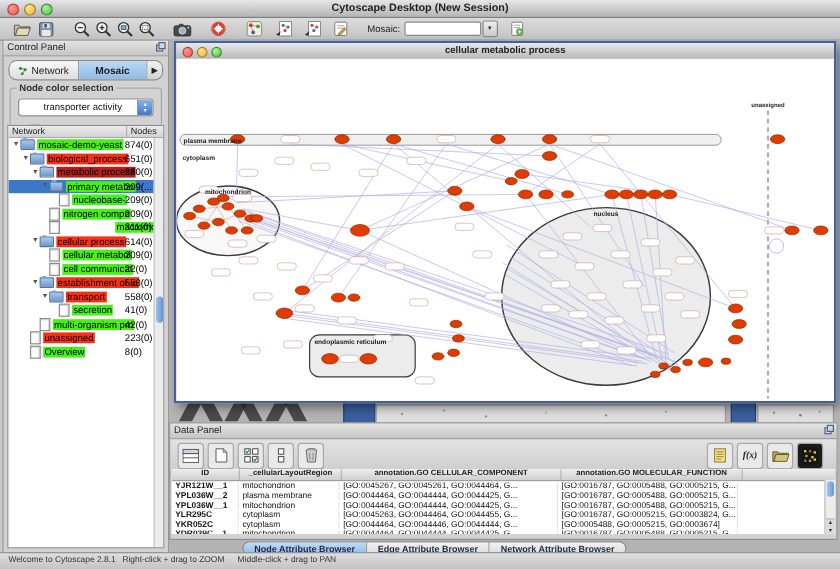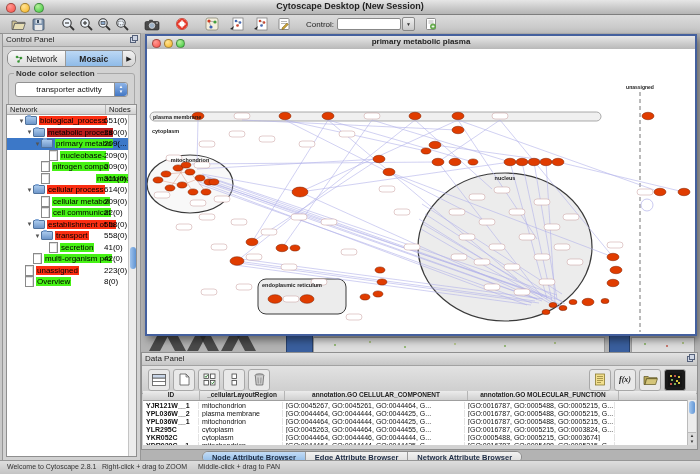--- a/index.html
+++ b/index.html
@@ -248,21 +248,21 @@
         </svg>
       </span>
     <span class="tb-btn ml8">
         <svg width="14" height="14" viewBox="0 0 14 14">
           <rect x="2" y="1.5" width="10" height="11" rx="1" fill="#fff" stroke="#777" stroke-width="0.8"></rect>
           <line x1="4" y1="4.5" x2="10" y2="4.5" stroke="#999" stroke-width="0.7"></line>
           <line x1="4" y1="6.5" x2="10" y2="6.5" stroke="#999" stroke-width="0.7"></line>
           <path d="M5 11l5-5 1.4 1.4-5 5H5z" fill="#c8a23a" stroke="#7a6120" stroke-width="0.5"></path>
         </svg>
       </span>
-    <span class="search-label">Control:</span>
+    <span class="search-label">Mosaic:</span>
     <div class="search-combo">
       <input type="text" value="" style="">
       <span class="combo-arrow">▼</span>
     </div>
     <span class="tb-btn ml8">
         <svg width="14" height="14" viewBox="0 0 14 14">
           <rect x="2.5" y="1.5" width="9" height="11" rx="1" fill="#fff" stroke="#777" stroke-width="0.8"></rect>
           <line x1="4.5" y1="4" x2="9.5" y2="4" stroke="#999" stroke-width="0.7"></line>
           <line x1="4.5" y1="6" x2="9.5" y2="6" stroke="#999" stroke-width="0.7"></line>
           <circle cx="9" cy="9.5" r="3" fill="#58a33c" opacity="0.9"></circle>
@@ -333,20 +333,27 @@
         <span class="checklabel">Select nodes</span>
       </div>
     </div>
     <div class="tree">
       <div class="tree-header">
         <div class="c1">Network</div>
         <div class="c2">Nodes</div>
       </div>
       <div id="tree-body">
           <div class="tree-row">
+            <span style="flex: 0 0 3px;"></span>
+            <span class="tr-arrow">▼</span>
+            <span class="i-folder"></span>
+            <span class="chip" style="background: rgb(70, 242, 20);">mosaic-demo-yeast</span>
+            <span class="tr-nodes">874(0)</span>
+          </div>
+          <div class="tree-row">
             <span style="flex: 0 0 11px;"></span>
             <span class="tr-arrow">▼</span>
             <span class="i-folder"></span>
             <span class="chip" style="background: rgb(251, 46, 18);">biological_process</span>
             <span class="tr-nodes">651(0)</span>
           </div>
           <div class="tree-row">
             <span style="flex: 0 0 19px;"></span>
             <span class="tr-arrow">▼</span>
             <span class="i-folder"></span>
@@ -451,21 +458,21 @@
     </div>
   </div>
 
   <div class="frame">
     <div class="frame-title">
       <div class="lights">
         <span class="light l-red"></span>
         <span class="light l-yel"></span>
         <span class="light l-grn"></span>
       </div>
-      <div class="frame-title-text">primary metabolic plasma</div>
+      <div class="frame-title-text">cellular metabolic process</div>
     </div>
     <div class="canvas">
       <svg id="net-svg" width="548" height="285" viewBox="0 0 548 285">
           <rect x="3" y="63" width="451" height="9" rx="4.5" fill="#f0f0f0" stroke="#888" stroke-width="0.7"></rect>
           <ellipse cx="43" cy="135" rx="43" ry="29" fill="#f8f8f8" stroke="#3a3a3a" stroke-width="1.2"></ellipse>
           <ellipse cx="358" cy="198" rx="87" ry="74" fill="#ececec" stroke="#3a3a3a" stroke-width="1.2"></ellipse>
           <rect x="111" y="230" width="88" height="35" rx="8" fill="#ececec" stroke="#3a3a3a" stroke-width="1"></rect>
           <line x1="493" y1="43" x2="493" y2="283" stroke="#777" stroke-width="1" stroke-dasharray="4 3"></line>
           <line x1="55" y1="130" x2="390" y2="250" stroke="#b2b2ea" stroke-width="0.7" opacity="0.85"></line>
           <line x1="58" y1="133" x2="395" y2="252" stroke="#b2b2ea" stroke-width="0.7" opacity="0.85"></line>

